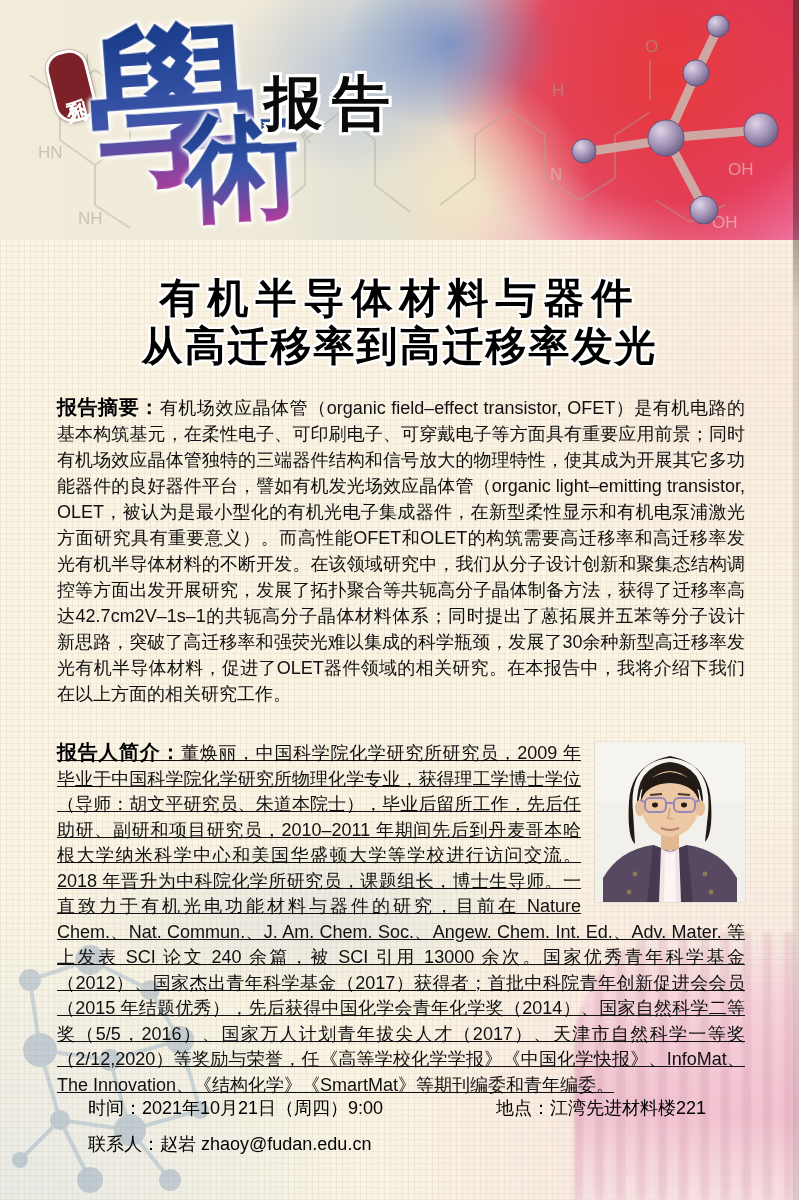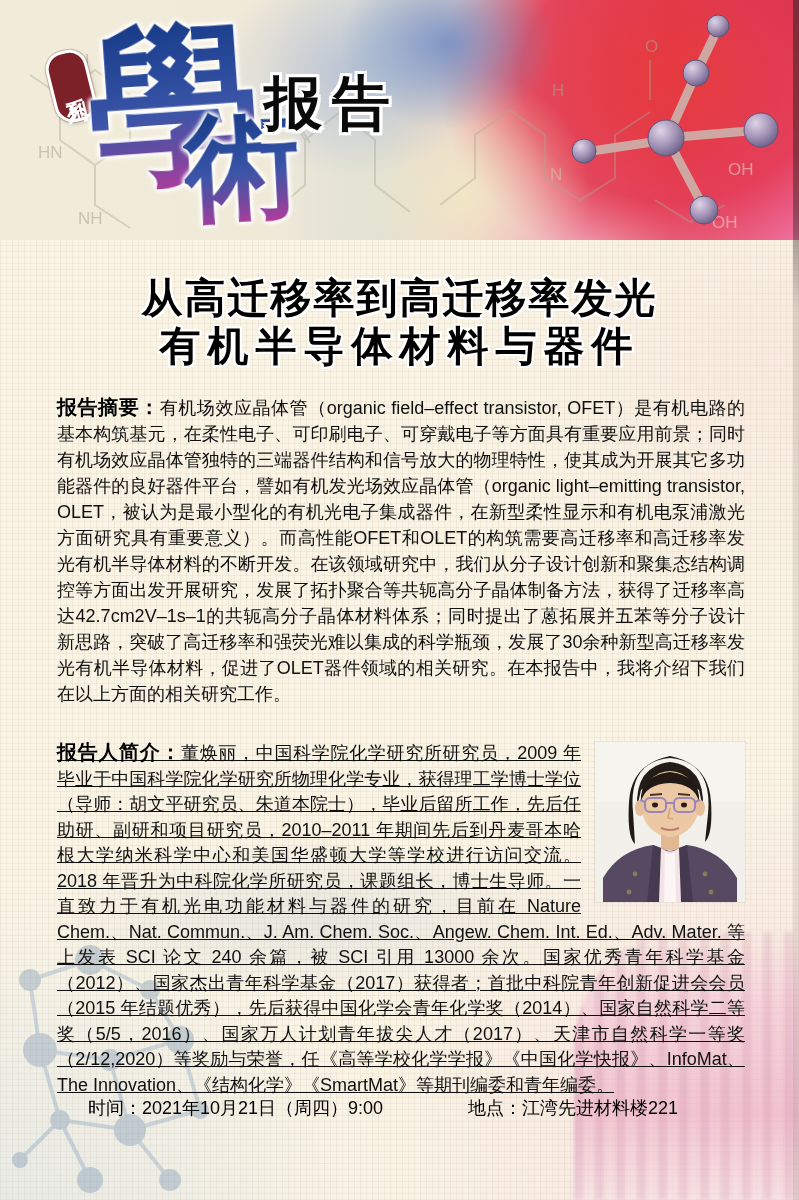--- a/index.html
+++ b/index.html
@@ -85,21 +85,21 @@
     background:
       repeating-linear-gradient(90deg, rgba(186,112,148,.16) 0 9px, rgba(255,255,255,0) 9px 21px),
       linear-gradient(180deg, rgba(246,212,226,0) 0%, rgba(243,196,213,.62) 28%, rgba(238,180,201,.68) 68%, rgba(247,221,230,.55) 100%);
     border-radius:45% 0 0 0;filter:blur(1.5px);
   }
   .bio-wash{position:absolute;left:34px;top:834px;width:556px;height:170px;z-index:1;pointer-events:none;
     background:radial-gradient(60% 60% at 50% 50%, rgba(146,168,204,.17), rgba(146,168,204,0) 80%);filter:blur(4px);}
   
   .footer-item{position:absolute;font-size:18px;font-weight:400;color:#000;z-index:3;white-space:nowrap;}
   .f-time{left:88px;top:1096px;}
-  .f-loc{left:468px;top:1096px;}
+  .f-loc{left:468px;top:1096px;padding-left:28px;}
   .f-contact{left:88px;top:1132px;}
 </style>
 </head>
 <body>
 
 <div class="poster">
 
   <div class="header">
 
     <svg class="chem-sketch" width="799" height="240" viewBox="0 0 799 240">
@@ -191,22 +191,22 @@
         <circle cx="212" cy="174" r="9"></circle>
       <circle cx="102" cy="244" r="13"></circle>
         <circle cx="182" cy="244" r="11"></circle>
         <circle cx="32" cy="224" r="8"></circle>
     </g>
   </svg>
   <div class="campus-wash"></div>
   <div class="bio-wash"></div>
 
   <div class="title-block">
+    <div class="title-line title-line2">有机半导体材料与器件</div>
     <div class="title-line">从高迁移率到高迁移率发光</div>
-    <div class="title-line title-line2">有机半导体材料与器件</div>
   </div>
 
   <div class="abstract">
     <p class="body-par"><span class="par-label">报告摘要：</span><span>有机场效应晶体管（organic field–effect transistor, OFET）是有机电路的基本构筑基元，在柔性电子、可印刷电子、可穿戴电子等方面具有重要应用前景；同时有机场效应晶体管独特的三端器件结构和信号放大的物理特性，使其成为开展其它多功能器件的良好器件平台，譬如有机发光场效应晶体管（organic light–emitting transistor, OLET，被认为是最小型化的有机光电子集成器件，在新型柔性显示和有机电泵浦激光方面研究具有重要意义）。而高性能OFET和OLET的构筑需要高迁移率和高迁移率发光有机半导体材料的不断开发。在该领域研究中，我们从分子设计创新和聚集态结构调控等方面出发开展研究，发展了拓扑聚合等共轭高分子晶体制备方法，获得了迁移率高达42.7cm2V–1s–1的共轭高分子晶体材料体系；同时提出了蒽拓展并五苯等分子设计新思路，突破了高迁移率和强荧光难以集成的科学瓶颈，发展了30余种新型高迁移率发光有机半导体材料，促进了OLET器件领域的相关研究。在本报告中，我将介绍下我们在以上方面的相关研究工作。</span></p>
   </div>
 
   <div class="bio">
     <div class="speaker-photo">
       <svg width="150" height="160" viewBox="0 0 150 160">
         <rect x="0" y="0" width="150" height="160" fill="#f1f0ea"></rect>
@@ -252,14 +252,15 @@
         <circle cx="116" cy="150" r="2.4" fill="#8a7a55"></circle>
       </svg>
     </div>
     <p class="body-par"><span class="par-label">报告人简介：</span><span>董焕丽，中国科学院化学研究所研究员，2009 年毕业于中国科学院化学研究所物理化学专业，获得理工学博士学位（导师：胡文平研究员、朱道本院士），毕业后留所工作，先后任助研、副研和项目研究员，2010–2011 年期间先后到丹麦哥本哈根大学纳米科学中心和美国华盛顿大学等学校进行访问交流。2018 年晋升为中科院化学所研究员，课题组长，博士生导师。一直致力于有机光电功能材料与器件的研究，目前在 Nature Chem.、Nat. Commun.、J. Am. Chem. Soc.、Angew. Chem. Int. Ed.、Adv. Mater. 等上发表 SCI 论文 240 余篇，被 SCI 引用 13000 余次。国家优秀青年科学基金（2012）、国家杰出青年科学基金（2017）获得者；首批中科院青年创新促进会会员（2015 年结题优秀），先后获得中国化学会青年化学奖（2014）、国家自然科学二等奖（5/5，2016）、国家万人计划青年拔尖人才（2017）、天津市自然科学一等奖（2/12,2020）等奖励与荣誉，任《高等学校化学学报》《中国化学快报》、InfoMat、The Innovation、《结构化学》《SmartMat》等期刊编委和青年编委。</span></p>
   </div>
 
   <div class="footer-item f-time"><span>时间：</span><span>2021年10月21日（周四）9:00</span></div>
 
   <div class="footer-item f-loc"><span>地点：</span><span>江湾先进材料楼221</span></div>
 
+  <div class="footer-item f-contact"><span>联系人：</span><span>赵岩 zhaoy@fudan.edu.cn</span></div>
 
 </div>
 
 </body></html>

